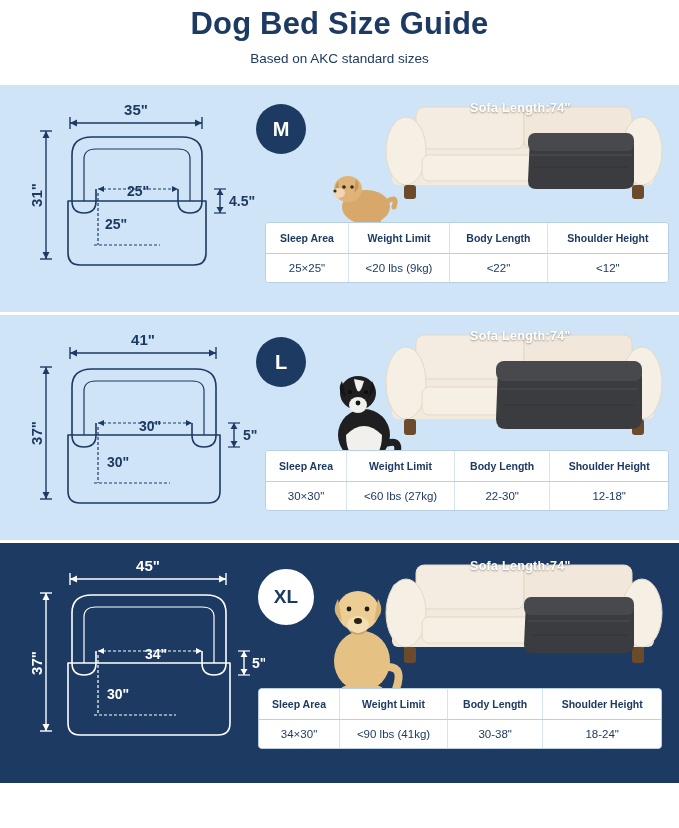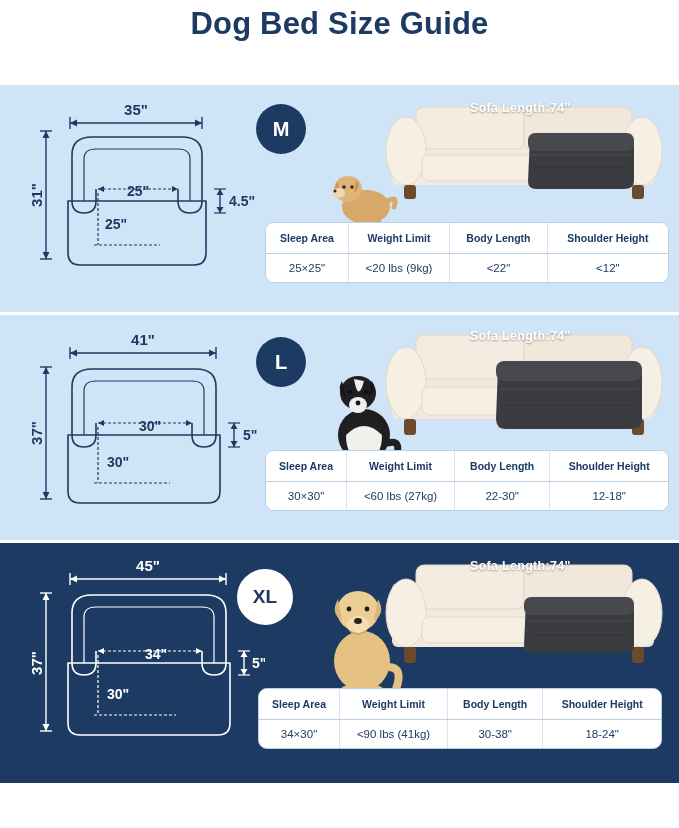--- a/index.html
+++ b/index.html
@@ -86,21 +86,21 @@
     color: #ffffff;
   }
   .badge.outlined {
     background: #ffffff;
     color: #1d3a63;
     border: 2px solid #ffffff;
     box-sizing: border-box;
   }
   .badge.m  { left: 256px; top: 104px; }
   .badge.l  { left: 256px; top: 337px; }
-  .badge.xl { left: 237px; top: 569px; }
+  .badge.xl { left: 258px; top: 569px; }
 
   
   .photo {
     position: absolute;
     overflow: hidden;
   }
   .sofa-label {
     position: absolute;
     font-size: 12.5px;
     font-weight: bold;
@@ -108,21 +108,21 @@
     letter-spacing: 0.3px;
     text-shadow: 0 1px 2px rgba(0,0,0,0.35);
     z-index: 5;
   }
 
   
   .spec-table {
     position: absolute;
     background: #ffffff;
     border: 1px solid #b9cfe4;
-    border-radius: 9px;
+    border-radius: 4px;
     overflow: hidden;
     width: 404px;
     box-sizing: border-box;
     z-index: 6;
   }
   .spec-table table {
     border-collapse: collapse;
     width: 100%;
   }
   .spec-table th {
@@ -163,20 +163,21 @@
   }
   .footer span { padding: 0 20px; }
 </style>
 </head>
 <body>
 
 <div class="page">
 
   <div class="header">
     <h1>Dog Bed Size Guide</h1>
+    <div class="subtitle">Based on AKC standard sizes</div>
   </div>
 
   <div class="divider"></div>
 
   <div class="section light m">
 
     <div class="diagram">
       <svg width="235" height="200" viewBox="0 0 235 200">
 
         <line x1="40" y1="30" x2="172" y2="30" stroke="#1d3a63" stroke-width="1.4"></line>

